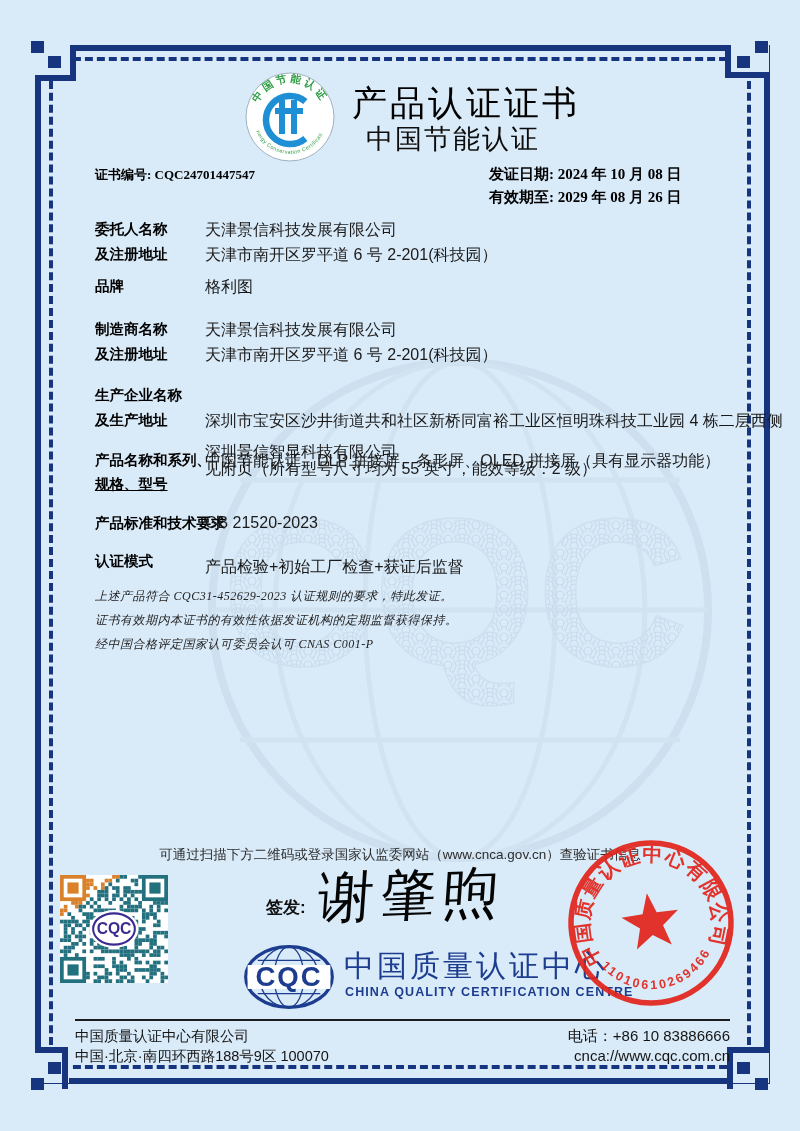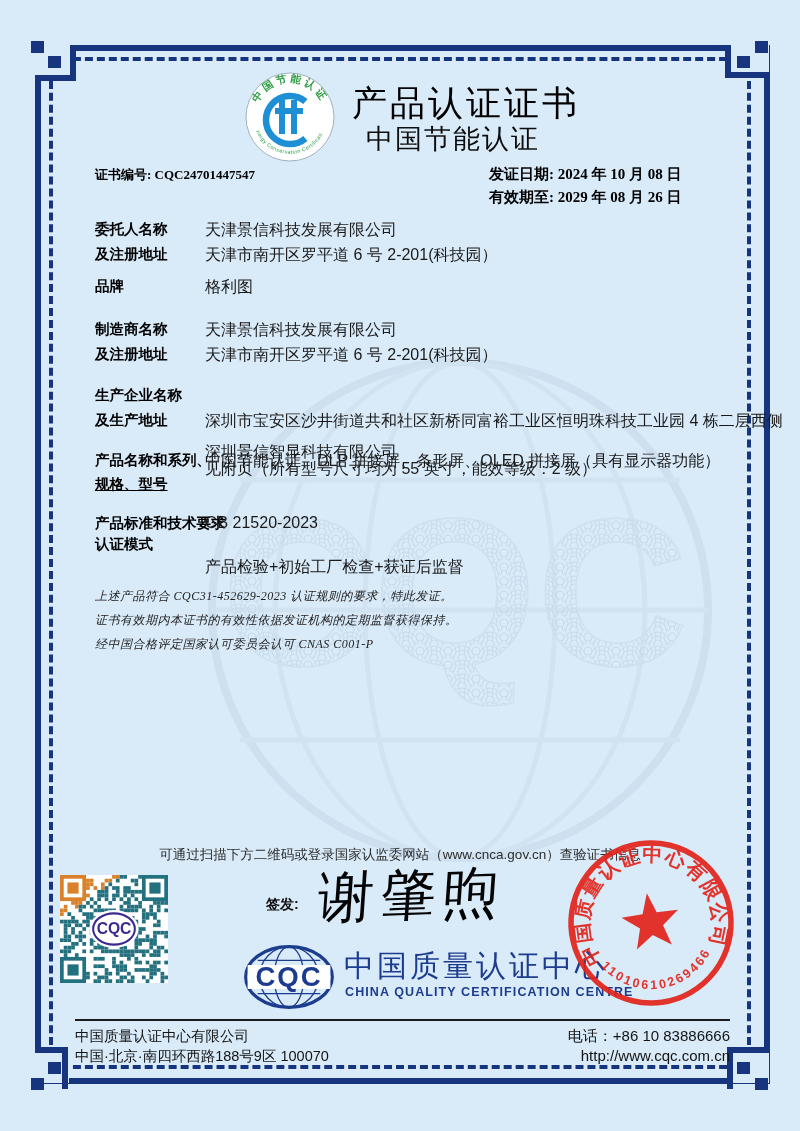--- a/index.html
+++ b/index.html
@@ -36,21 +36,21 @@
   .flabel { position:absolute; left:95px; font-size:14.5px; font-weight:bold; color:#000; white-space:nowrap; }
   .fvalue { position:absolute; left:205px; font-size:16px; color:#1a1a1a; white-space:nowrap; }
 
   .note { position:absolute; left:95px; font-size:12px; color:#222; font-style:italic;
           font-family:"Liberation Serif", serif; letter-spacing:0.5px; }
 
   
   .verify { position:absolute; left:0; top:846px; width:800px; text-align:center;
             font-size:13.5px; color:#2d2d2d; }
   .qr { position:absolute; left:60px; top:875px; }
-  .sign-label { position:absolute; left:266px; top:896px; font-size:14px; font-weight:bold; color:#111; }
+  .sign-label { position:absolute; left:266px; top:896px; font-size:17px; font-weight:bold; color:#111; }
   .sign-name  { position:absolute; left:318px; top:858px; font-size:56px; color:#050505;
                 font-family:"Liberation Serif", serif;
                 transform:rotate(-2deg) skewX(-6deg); letter-spacing:6px; }
   .cqc-globe { position:absolute; left:243px; top:943px; }
   .cqc-cn { position:absolute; left:344px; top:946px; font-size:30px; font-weight:normal;
             color:#1c3d8f; letter-spacing:3px; }
   .cqc-en { position:absolute; left:345px; top:985px; font-size:12.5px; font-weight:bold;
             color:#1c3d8f; letter-spacing:1.1px; }
   .seal { position:absolute; left:557px; top:829px; z-index:5; }
 
@@ -165,21 +165,21 @@
     <div class="fvalue" style="top:411px;">深圳市宝安区沙井街道共和社区新桥同富裕工业区恒明珠科技工业园 4 栋二层西侧</div>
 
     <div class="flabel" style="top:451px;">产品名称和系列、</div>
     <div class="fvalue" style="top:451px;">中国节能认证、DLP 拼接屏、条形屏、OLED 拼接屏（具有显示器功能）</div>
     <div class="flabel" style="top:475px;text-decoration:underline;">规格、型号</div>
     <div class="fvalue" style="top:459px;">见附页（所有型号尺寸均为 55 英寸，能效等级：2 级）</div>
 
     <div class="flabel" style="top:514px;">产品标准和技术要求</div>
     <div class="fvalue" style="top:514px;">GB 21520-2023</div>
 
-    <div class="flabel" style="top:535px;">认证模式</div>
+    <div class="flabel" style="top:552px;">认证模式</div>
     <div class="fvalue" style="top:557px;">产品检验+初始工厂检查+获证后监督</div>
 
     <div class="note" style="top:588px;">上述产品符合 CQC31-452629-2023 认证规则的要求，特此发证。</div>
     <div class="note" style="top:612px;">证书有效期内本证书的有效性依据发证机构的定期监督获得保持。</div>
     <div class="note" style="top:636px;">经中国合格评定国家认可委员会认可 CNAS C001-P</div>
 
     <div class="verify">可通过扫描下方二维码或登录国家认监委网站（www.cnca.gov.cn）查验证书信息</div>
 
     <svg class="qr" width="108" height="108" viewBox="0 0 29 29">
       <rect x="-0.5" y="-0.5" width="30" height="30" fill="#ffffff"></rect>
@@ -559,17 +559,17 @@
       </g>
     </svg>
 
     <div class="footer-line"></div>
     <div class="foot-left">
       <div>中国质量认证中心有限公司</div>
       <div>中国·北京·南四环西路188号9区 100070</div>
     </div>
     <div class="foot-right">
       <div>电话：+86 10 83886666</div>
-      <div>http://www.cqc.com.cn</div>
+      <div>cnca://www.cqc.com.cn</div>
     </div>
 
   </div>
 </div>
 
 </body></html>

